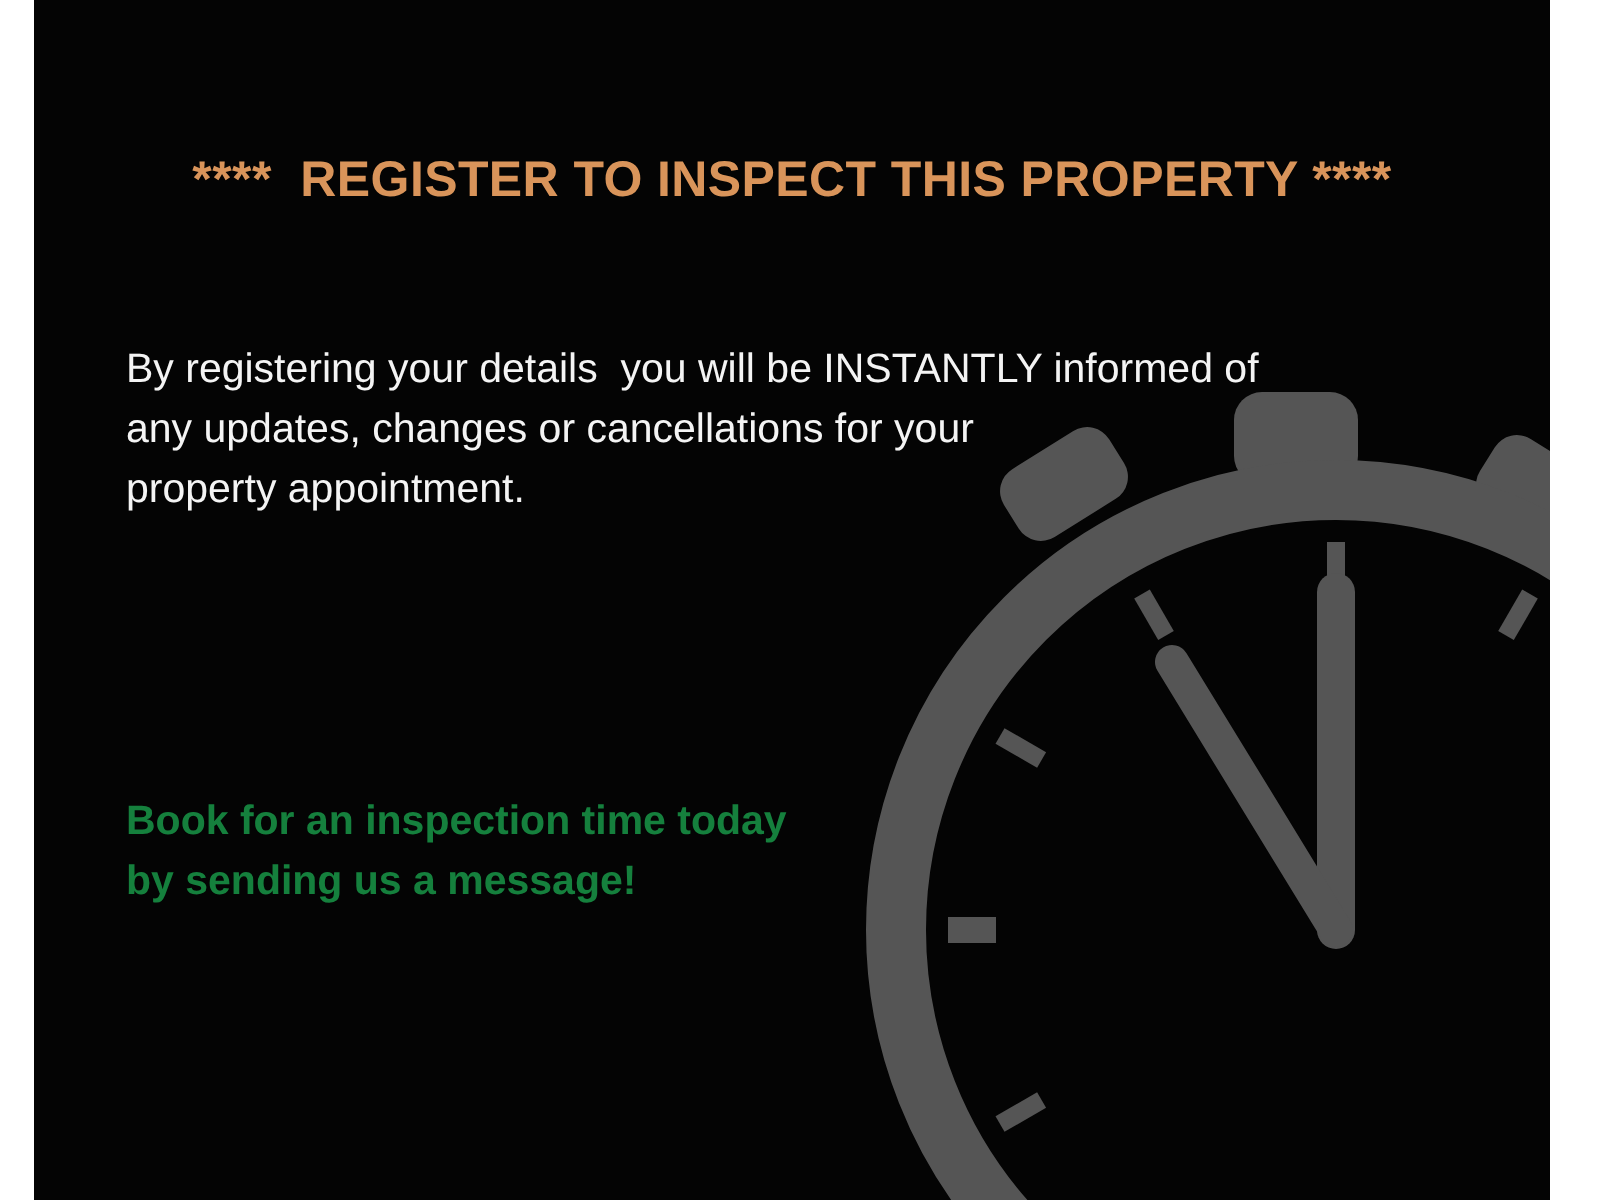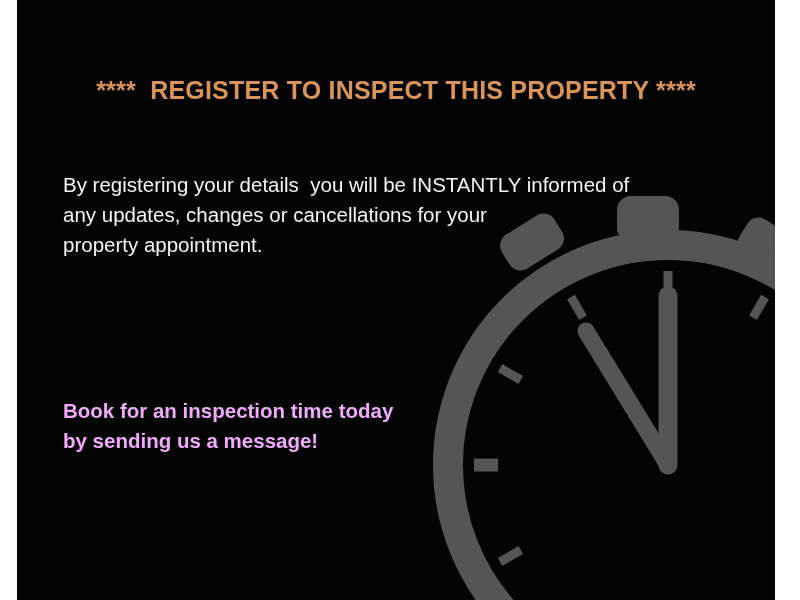--- a/index.html
+++ b/index.html
@@ -79,21 +79,21 @@
     line-height: 30px;
     z-index: 5;
     white-space: pre;
   }
   #cta-block {
     position: absolute;
     left: 46px;
     top: 396px;
     font-size: 20.5px;
     font-weight: bold;
-    color: #f0abfc;
+    color: #15803d;
     line-height: 30px;
     z-index: 5;
     white-space: pre-wrap;
   }
 </style>
 </head>
 <body>
 
 <div id="stage">
 

